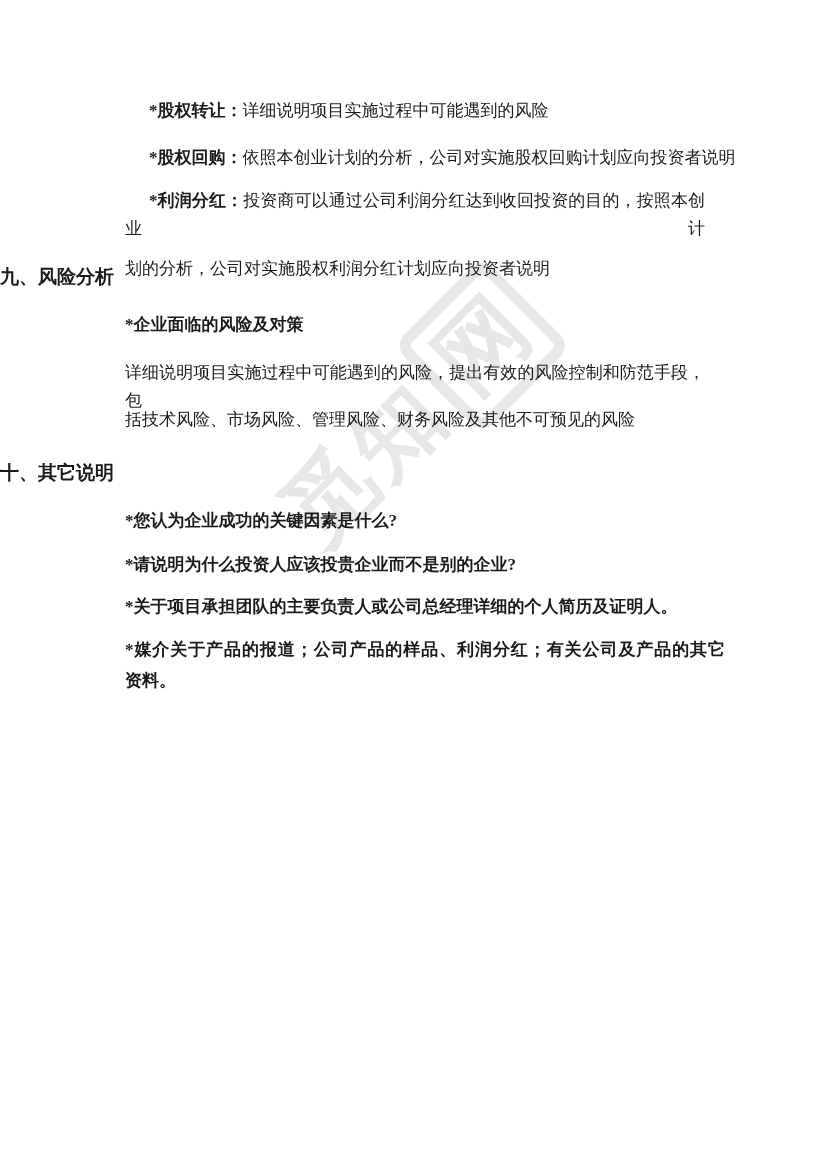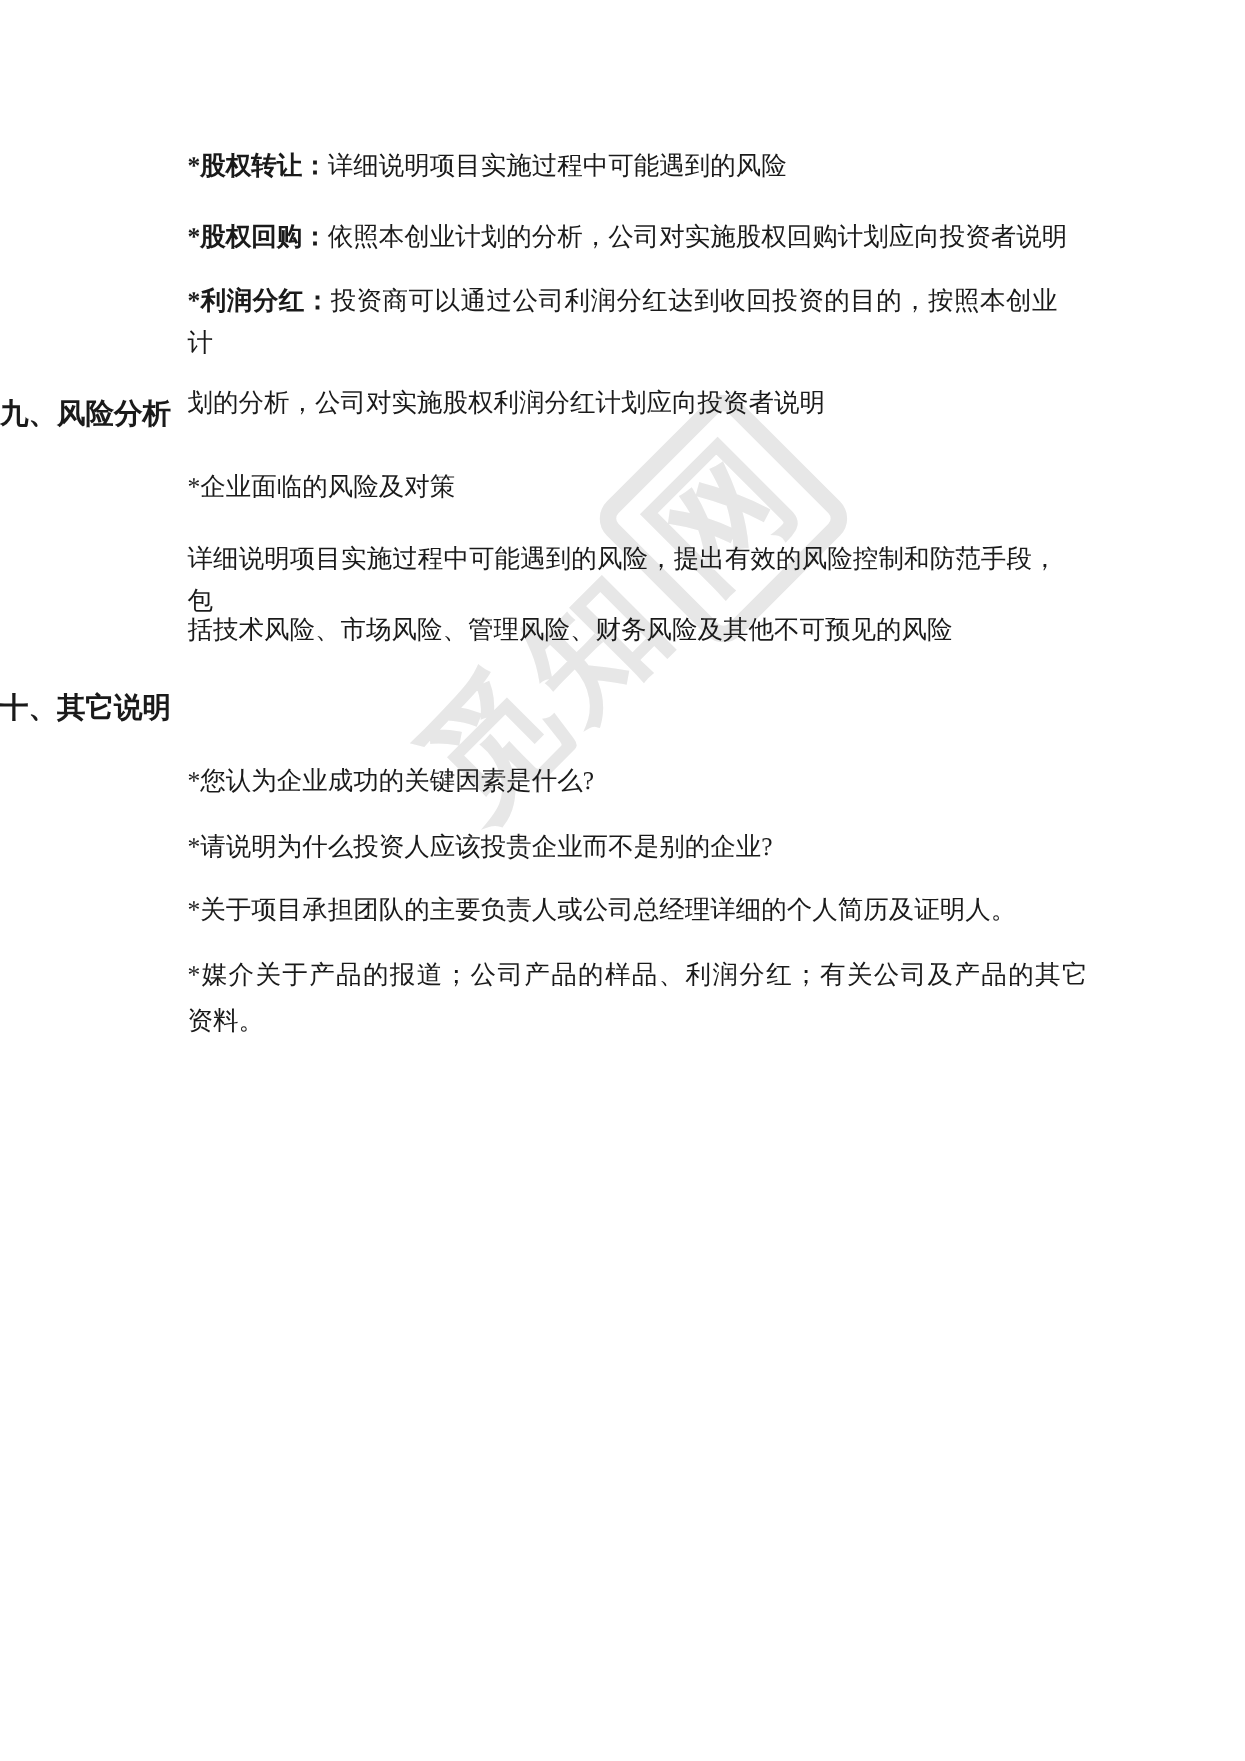--- a/index.html
+++ b/index.html
@@ -46,34 +46,34 @@
 
   
   .line {
     position: absolute;
     left: 125px;
     width: 600px;
     font-size: 17px;
     line-height: 28px;
     white-space: nowrap;
   }
-  .line .lbl { font-weight: 700; }
+  .line .lbl { font-weight: 700; margin-left: 24px; }
   .just {
     white-space: normal;
     width: 580px;
     text-align: justify;
     text-align-last: justify;
   }
   .just-wide {
     white-space: normal;
     width: 600px;
     text-align: justify;
     text-align-last: justify;
   }
-  .bold { font-weight: 400; }
+  .bold { font-weight: 700; }
 
   .heading {
     position: absolute;
     left: 0;
     width: 830px;
     text-align: left;
     font-size: 19px;
     font-weight: 700;
     line-height: 30px;
   }

